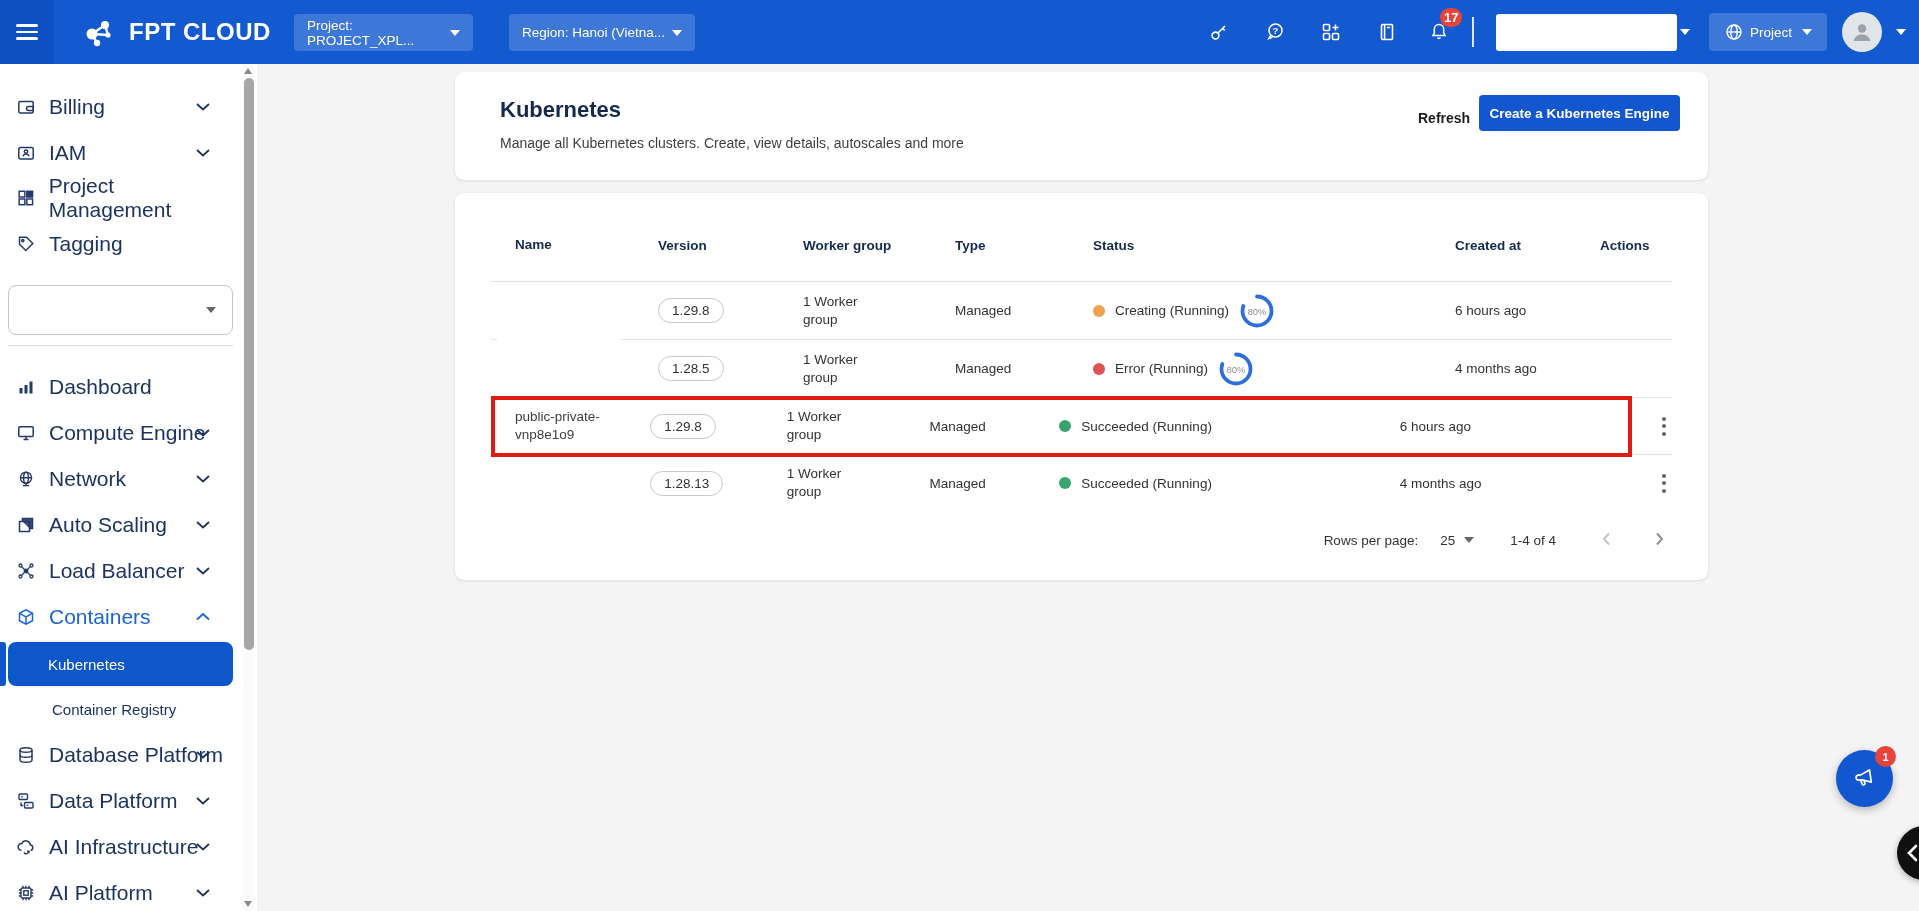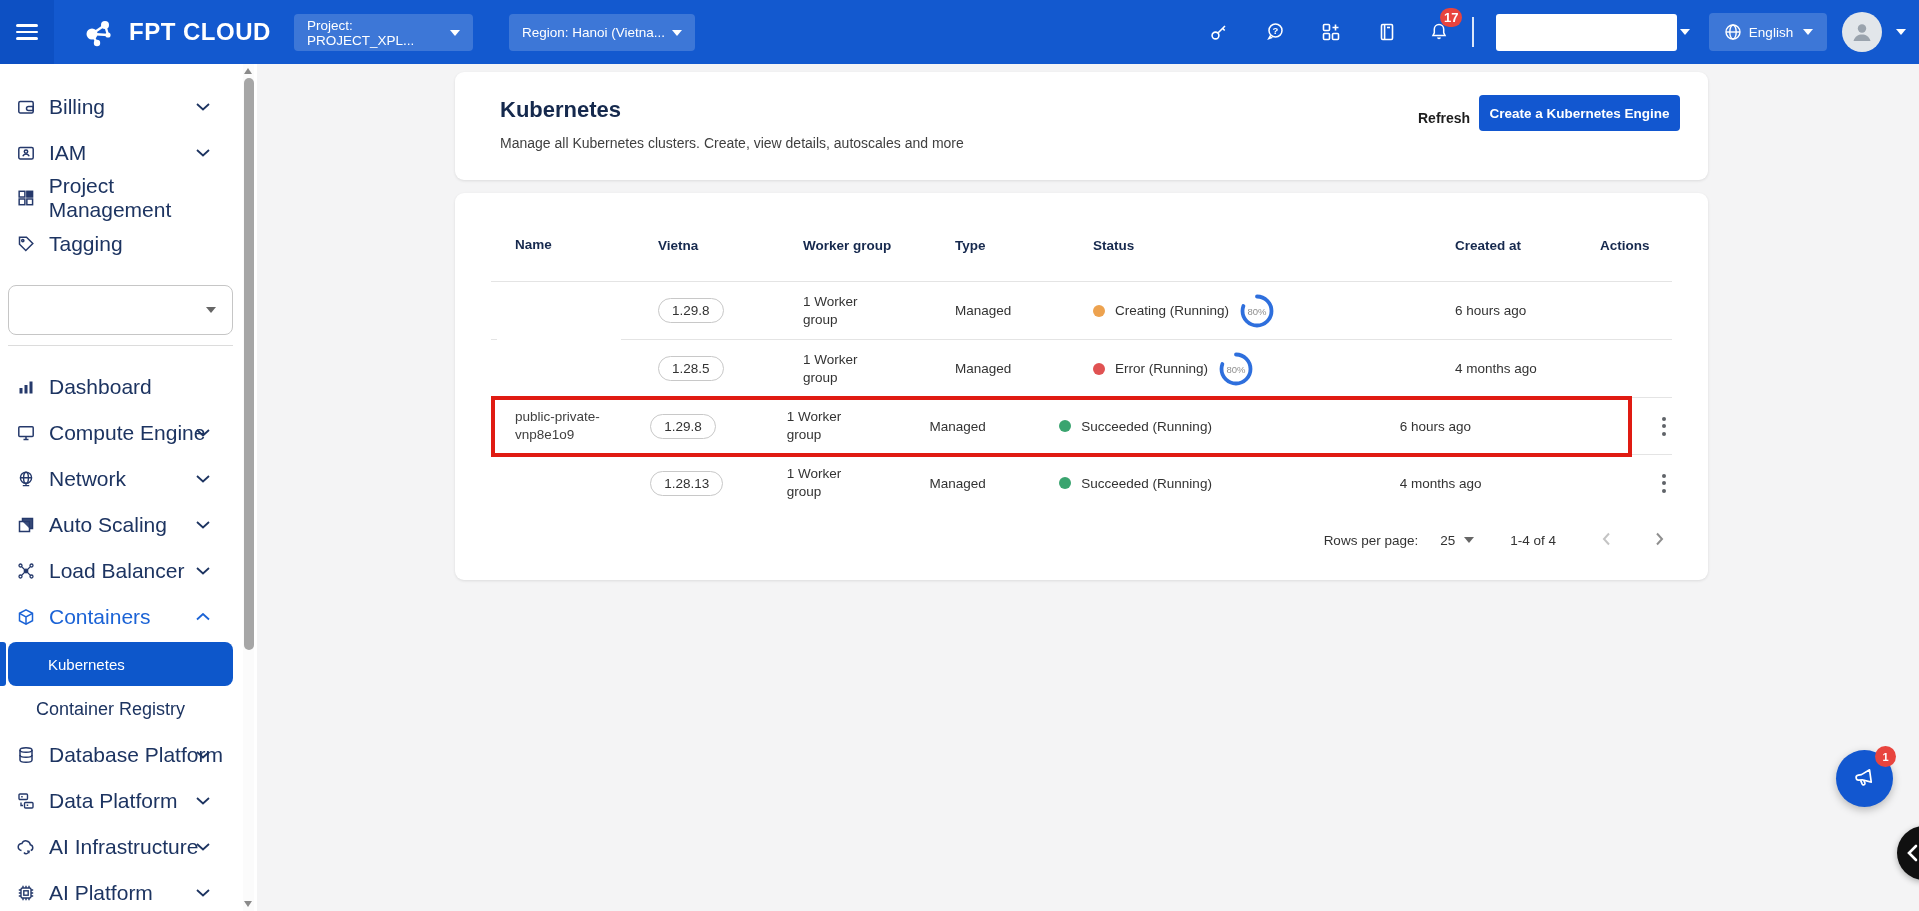--- a/index.html
+++ b/index.html
@@ -36,21 +36,21 @@
   .avatar-caret { position:absolute; left:1896px; top:29px; }
 
   
   .sidebar { position:absolute; left:0; top:64px; width:257px; height:847px; background:#fff; z-index:40; }
   .side-item { position:absolute; left:0; width:240px; height:46px; display:flex; align-items:center;
     padding-left:16px; cursor:pointer; color:#1d3461; font-size:21px; }
   .side-item .lbl { margin-left:13px; }
   .side-item .chev { position:absolute; right:30px; top:19px; }
   .side-item.active { color:#1b63d6; }
   .side-sub { position:absolute; left:0; width:240px; height:46px; display:flex; align-items:center;
-    padding-left:36px; cursor:pointer; color:#1d3461; font-size:18px; }
+    padding-left:52px; cursor:pointer; color:#1d3461; font-size:15px; }
   .side-pill { position:absolute; left:8px; top:578px; width:225px; height:44px; background:#0d57cb;
     border-radius:8px; color:#fff; font-size:15px; display:flex; align-items:center; padding-left:40px; cursor:pointer; }
   .side-indicator { position:absolute; left:0; top:578px; width:6px; height:44px; background:#0d57cb;
     border-radius:0 3px 3px 0; }
   .side-select { position:absolute; left:8px; top:221px; width:225px; height:50px; border:1px solid #c6c6c6;
     border-radius:8px; cursor:pointer; background:#fff; }
   .side-select .caret-down-d { position:absolute; right:16px; top:21px; }
   .side-divider { position:absolute; left:8px; top:281px; width:225px; height:1px; background:#dcdcdc; }
   .side-scrollbar { position:absolute; right:3px; top:0; width:11px; height:847px; background:#fbfbfb; }
   .sb-arrow { position:absolute; left:1px; width:0; height:0; border-left:4.5px solid transparent;
@@ -174,21 +174,21 @@
 
   <input class="nav-search" style="">
   <span class="caret-down-w nav-search-caret"></span>
 
   <div class="nav-chip chip-lang">
     <svg width="20" height="20" viewBox="0 0 20 20" fill="none" stroke="#fff" stroke-width="1.4">
       <circle cx="10" cy="10" r="7"></circle>
         <ellipse cx="10" cy="10" rx="3.2" ry="7"></ellipse>
         <path d="M3 10 h14"></path>
     </svg>
-    <span>English</span>
+    <span>Project</span>
     <span class="caret-down-w" style="margin-left:4px"></span>
   </div>
 
   <div class="avatar">
     <svg width="26" height="26" viewBox="0 0 26 26">
       <circle cx="13" cy="9.5" r="4.2" fill="#9aa3ad"></circle>
       <path d="M4.5 22 c1.5-5 4.8-6.5 8.5-6.5 s7 1.5 8.5 6.5 z" fill="#9aa3ad"></path>
     </svg>
   </div>
   <span class="caret-down-w avatar-caret"></span>
@@ -379,21 +379,21 @@
   <p class="page-subtitle">Manage all Kubernetes clusters. Create, view details, autoscales and more</p>
   <button class="refresh-btn">Refresh</button>
   <button class="create-btn">Create a Kubernetes Engine</button>
 </section>
 
 <section class="card table-card">
   <div class="table-wrap">
 
     <div class="thead">
       <div class="c-name">Name</div>
-      <div class="c-version">Vietna</div>
+      <div class="c-version">Version</div>
       <div class="c-worker">Worker group</div>
       <div class="c-type">Type</div>
       <div class="c-status">Status</div>
       <div class="c-created">Created at</div>
       <div class="c-actions">Actions</div>
     </div>
 
     <div class="trow">
       <div class="c-name"></div>
       <div class="c-version"><span class="ver-pill">1.29.8</span></div>

